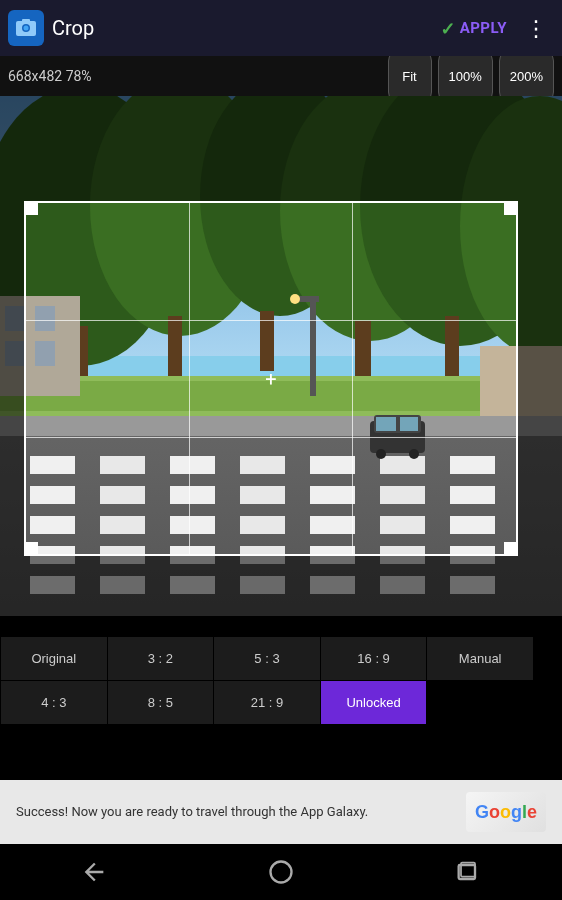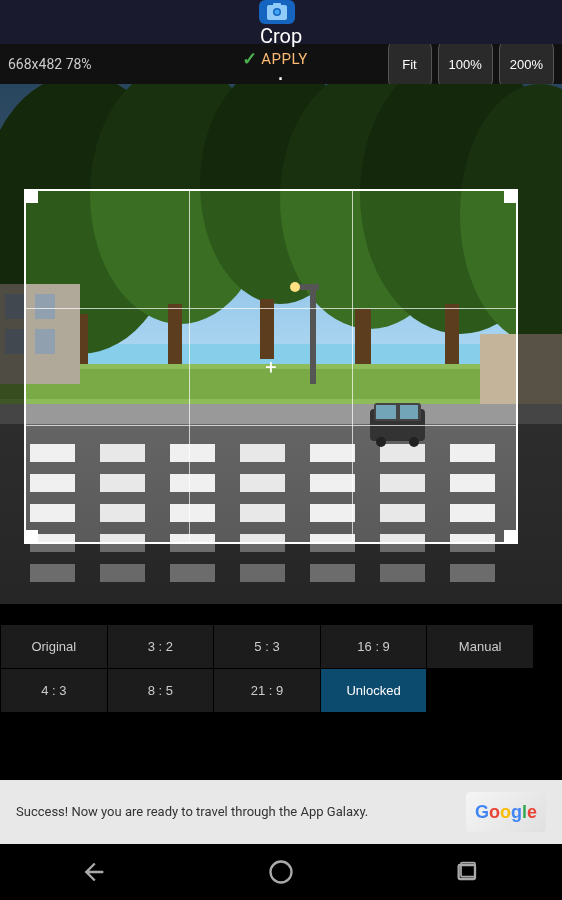--- a/index.html
+++ b/index.html
@@ -8,27 +8,26 @@
       height: 900px;
       background: #000;
       font-family: 'Roboto', Arial, sans-serif;
       overflow: hidden;
       position: relative;
     }
 
     
     #top-bar {
       width: 562px;
-      height: 44px;
+      height: 56px;
       background: #1a1a2e;
       display: flex;
       align-items: center;
       padding: 0 8px;
       position: relative;
-      flex-direction: column;
     }
     #app-icon-wrap {
       width: 36px;
       height: 36px;
       background: #1565c0;
       border-radius: 6px;
       display: flex;
       align-items: center;
       justify-content: center;
       margin-right: 8px;
@@ -46,23 +45,23 @@
       gap: 4px;
       margin-right: 12px;
       cursor: pointer;
     }
     #apply-check {
       color: #4caf50;
       font-size: 18px;
       font-weight: bold;
     }
     #apply-label {
-      color: #fdba74;
+      color: #8b5cf6;
       font-size: 15px;
-      font-weight: 400;
+      font-weight: 700;
       letter-spacing: 0.5px;
     }
     #overflow-menu {
       color: #fff;
       font-size: 22px;
       cursor: pointer;
       padding: 4px 6px;
       letter-spacing: 1px;
     }
 
@@ -198,21 +197,21 @@
       color: #ccc;
       border: none;
       font-size: 13px;
       padding: 14px 4px;
       text-align: center;
       cursor: pointer;
       font-family: Arial, sans-serif;
     }
     .ratio-btn.highlighted {
       color: #fff;
-      background: #0c4a6e;
+      background: #6d28d9;
       text-align: center;
     }
 
     
     #ad-banner {
       width: 562px;
       height: 64px;
       background: #e8e8e8;
       display: flex;
       align-items: center;

